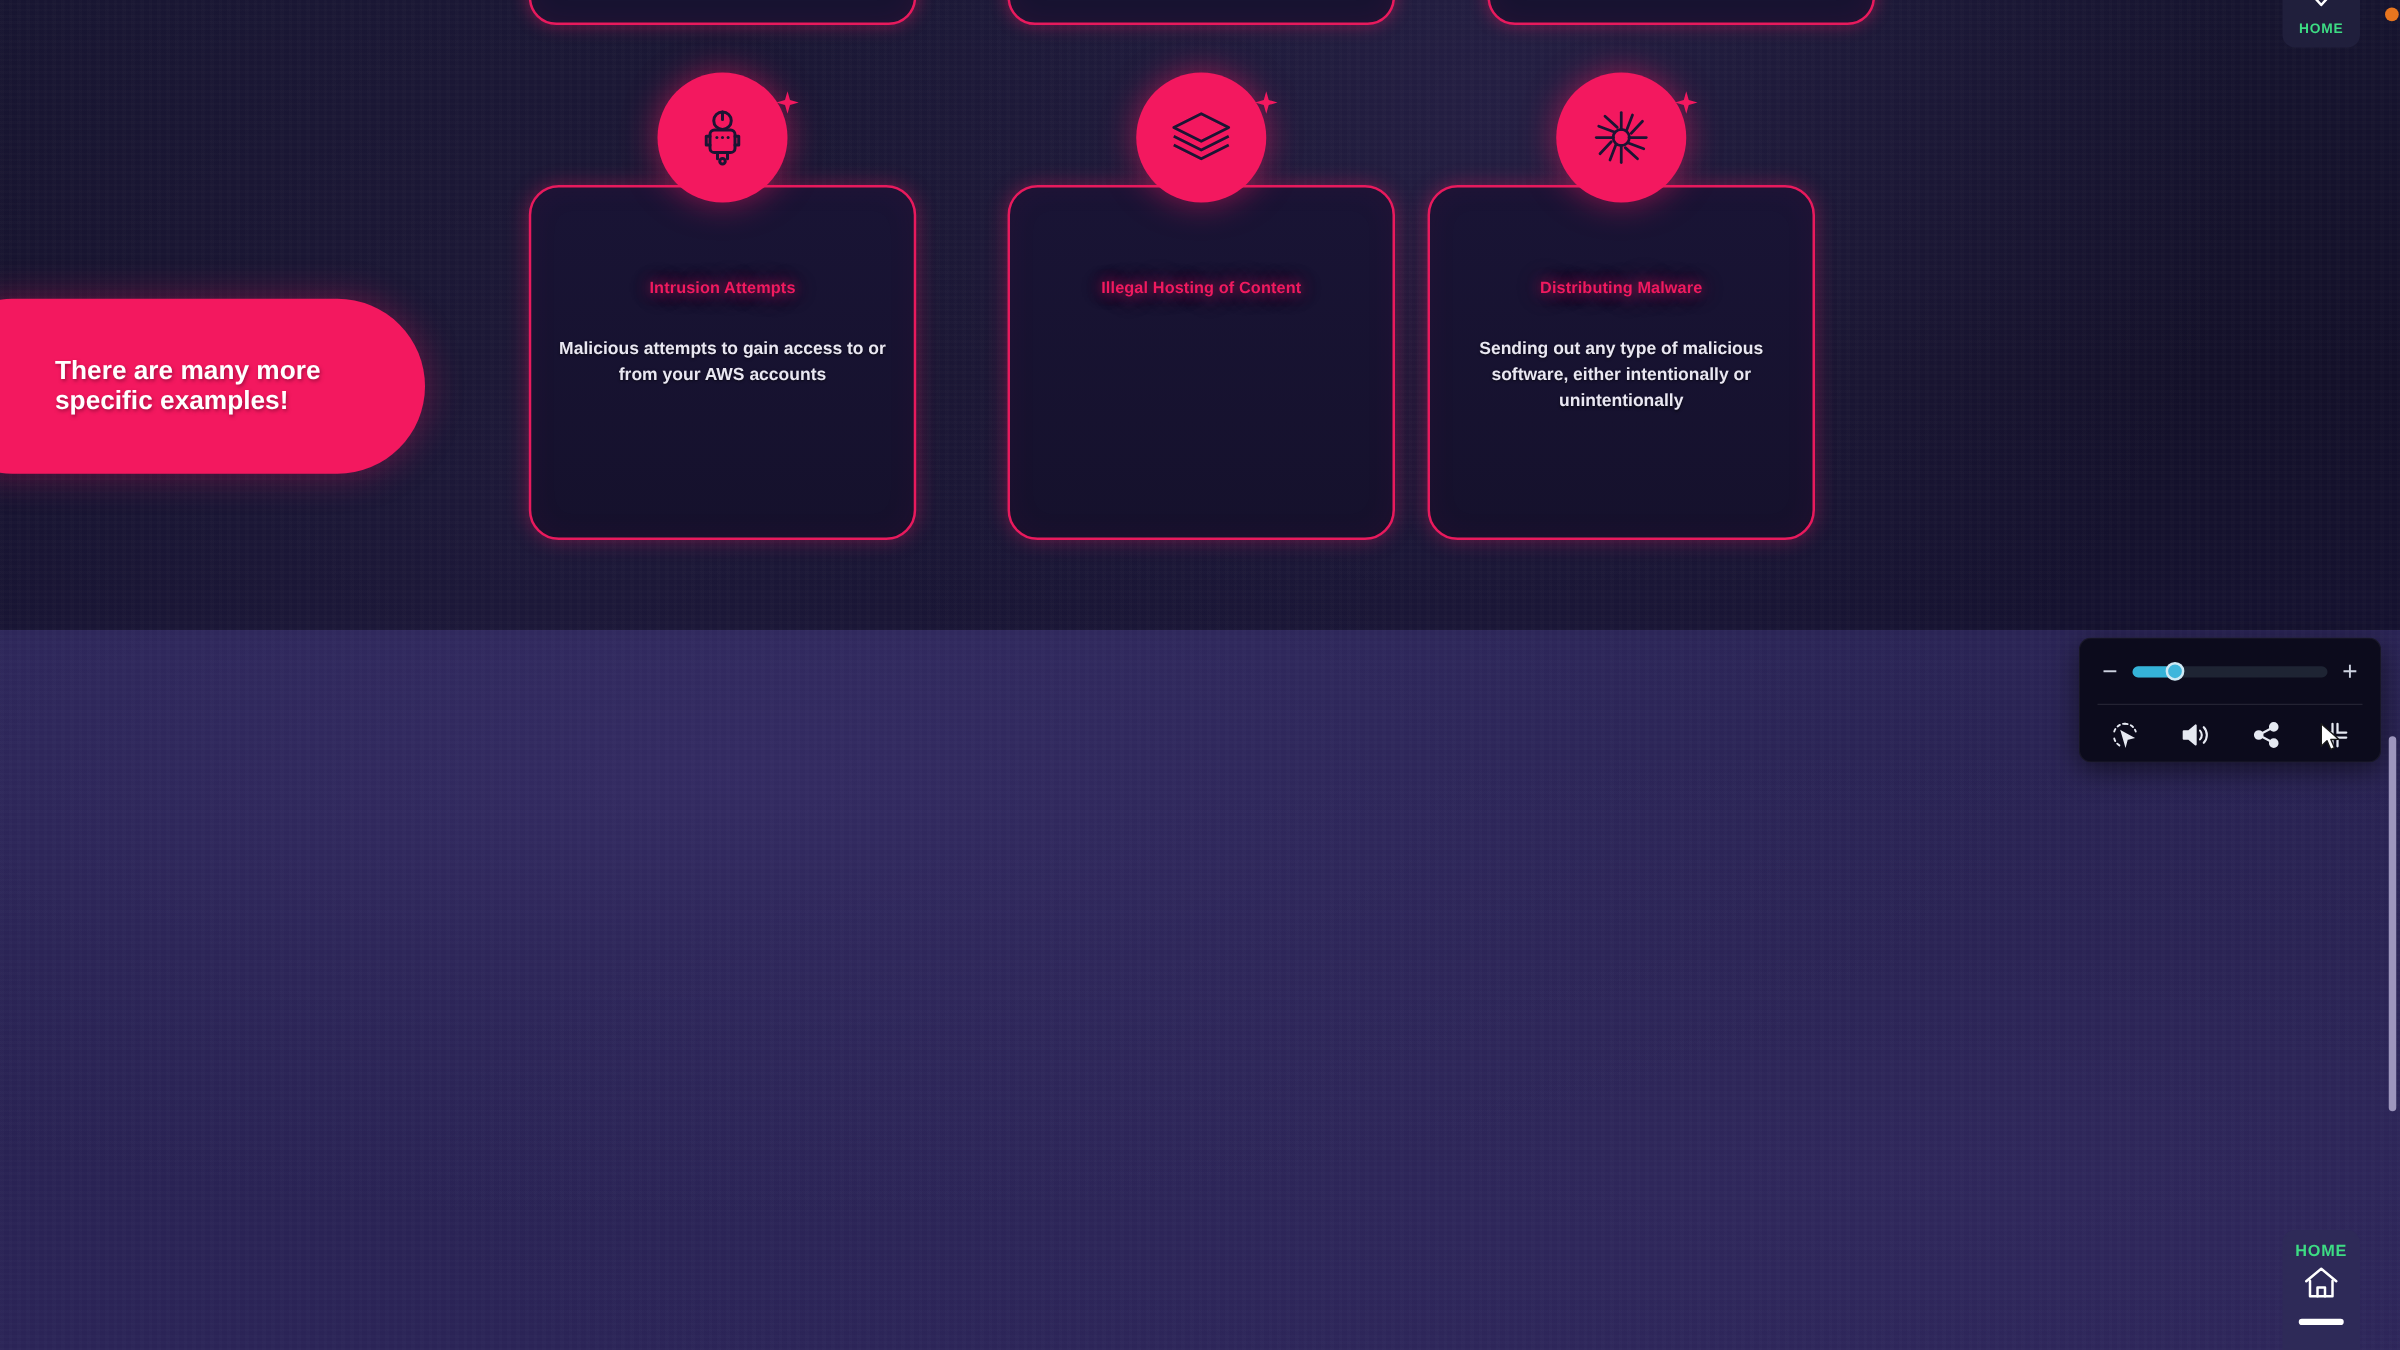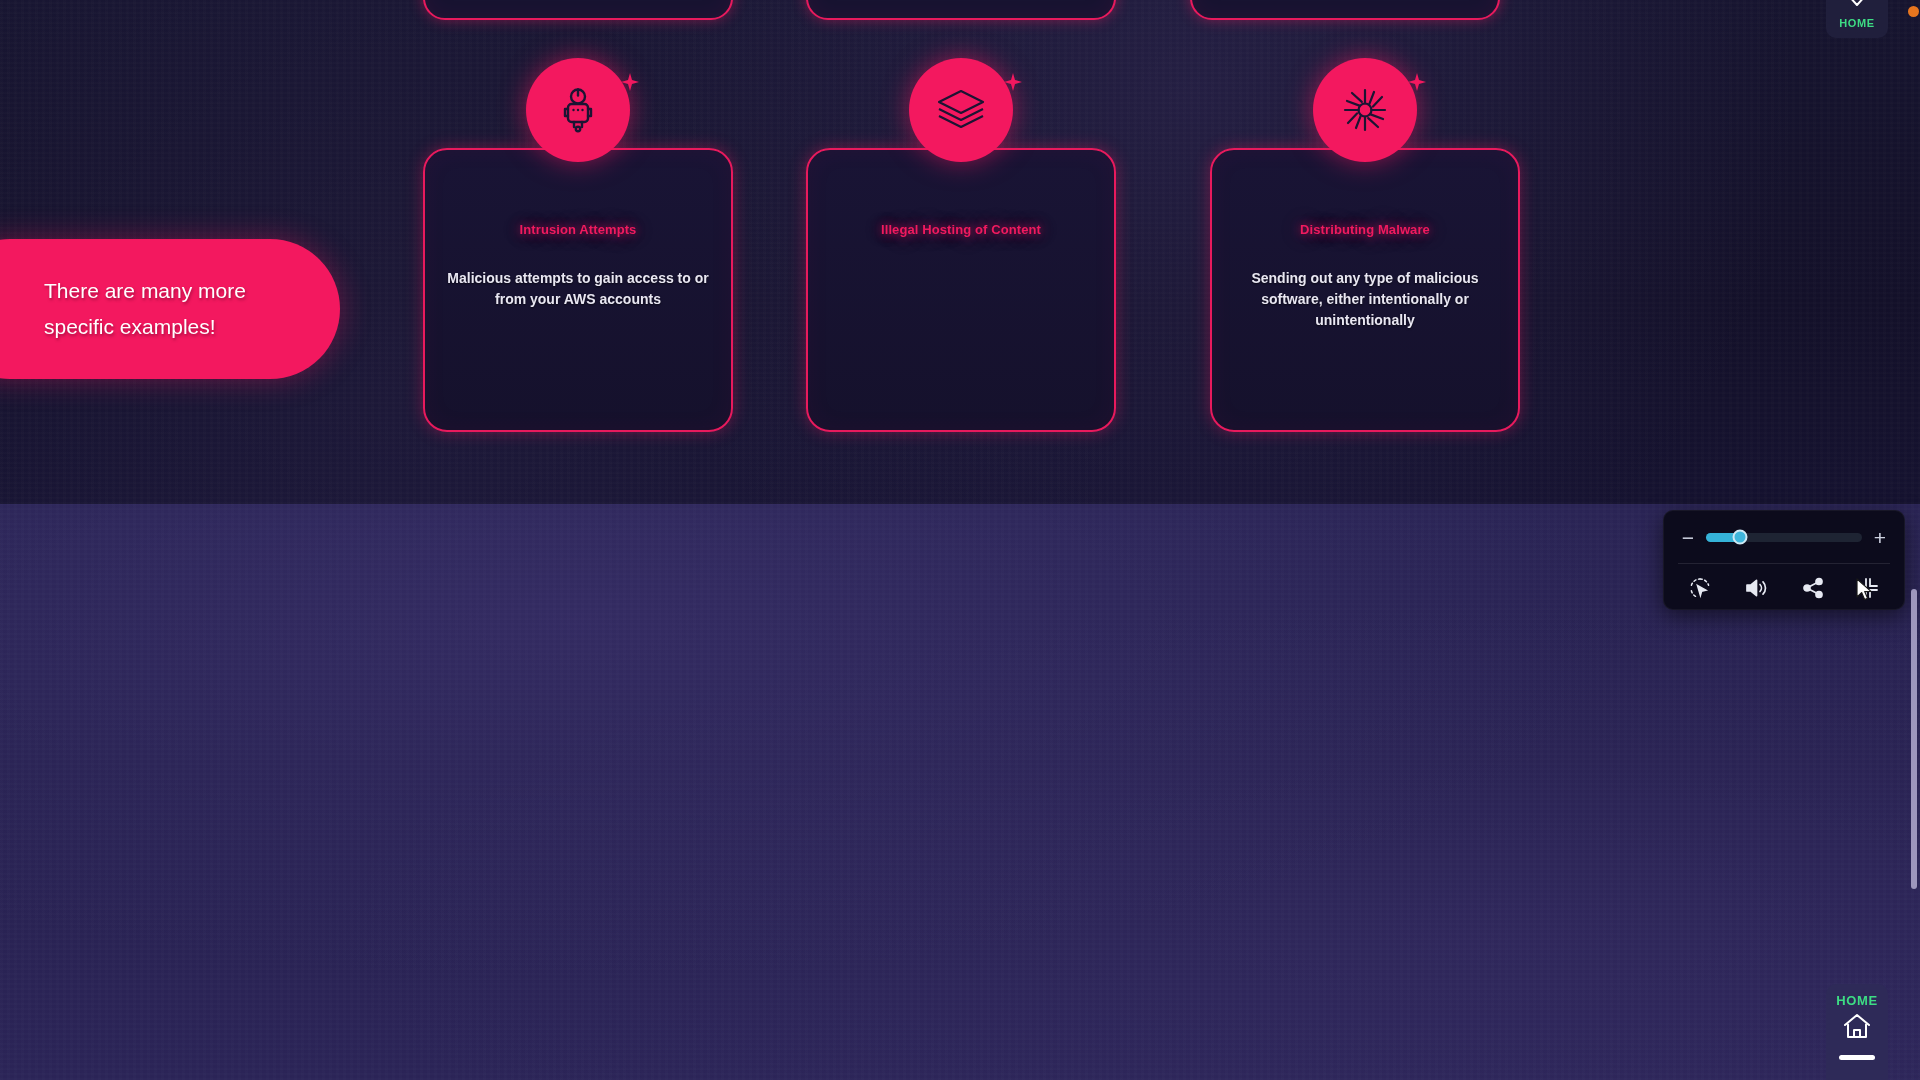--- a/index.html
+++ b/index.html
@@ -51,21 +51,21 @@
   
   .card-row { position:absolute; left:0; top:148px; width:1920px; height:290px; }
   .card {
     position:absolute; top:0; width:310px; height:284px;
     border:2px solid #e81a5d; border-radius:24px;
     background:linear-gradient(180deg,#191435 0%, #15112c 100%);
     box-shadow:0 0 16px rgba(232,26,93,.38), inset 0 0 26px rgba(232,26,93,.05);
   }
   .card.c1 { left:423px; }
   .card.c2 { left:806px; }
-  .card.c3 { left:1210px; }
+  .card.c3 { left:1142px; }
 
   .card-title {
     position:absolute; left:0; right:0; top:72px;
     text-align:center;
     font-size:13px; font-weight:bold; letter-spacing:.1px;
     color:#f01a5f;
     text-shadow:0 0 10px rgba(240,26,95,.75), 0 0 22px rgba(240,26,95,.35);
   }
   .card-body {
     position:absolute; left:20px; right:20px; top:118px;
@@ -91,21 +91,21 @@
   
   .pill {
     position:absolute; left:-60px; top:239px;
     width:400px; height:140px;
     background:#f3185f; border-radius:70px;
     display:flex; align-items:center;
     box-shadow:0 0 30px rgba(243,24,95,.35);
   }
   .pill-text {
     margin-left:104px; color:#ffffff;
-    font-size:21px; font-weight:normal; line-height:36px;
+    font-size:21px; font-weight:bold; line-height:24px;
     text-shadow:1px 2px 3px rgba(90,0,35,.5);
     white-space:pre-line;
   }
 
   
   .reveal {
     position:absolute; left:0; right:0; top:671px;
     text-align:center;
     font-size:25px; font-weight:bold; letter-spacing:1.6px;
     color:#a69fd4; opacity:.62;

